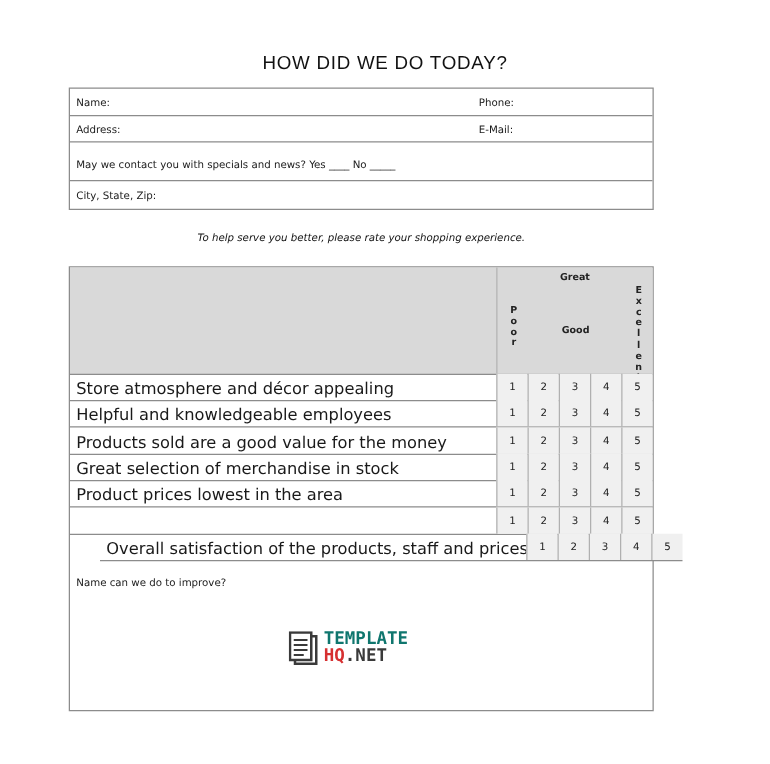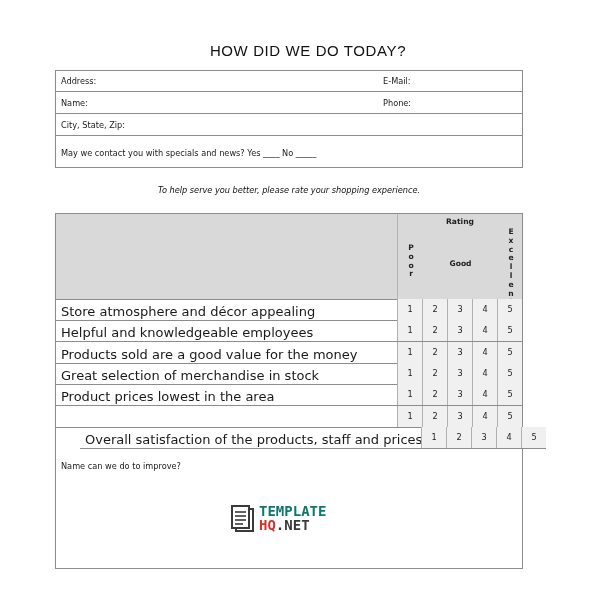--- a/index.html
+++ b/index.html
@@ -32,42 +32,42 @@
   .logo .w2 { position:absolute; left:28px; top:14px; font-family:"DejaVu Sans Mono", monospace; font-weight:bold;
               font-size:14px; color:#3a3a3a; line-height:14px; }
   .logo .hq { color:#d63031; }
 </style>
 </head>
 <body>
 
 <div class="title">HOW DID WE DO TODAY?</div>
 
 <div class="info">
+  <div class="info-row" style="height:22px;">
+    <span class="l" style="top:6px;">Name:</span>
+    <span class="r" style="top:6px;">Phone:</span>
+  </div>
   <div class="info-row" style="height:21px;">
     <span class="l" style="top:5px;">Address:</span>
     <span class="r" style="top:5px;">E-Mail:</span>
   </div>
-  <div class="info-row" style="height:22px;">
-    <span class="l" style="top:6px;">Name:</span>
-    <span class="r" style="top:6px;">Phone:</span>
+  <div class="info-row" style="height:31px;">
+    <span class="l" style="top:12px;">May we contact you with specials and news?  Yes ____  No _____</span>
   </div>
   <div class="info-row" style="height:22px;">
     <span class="l" style="top:6px;">City, State, Zip:</span>
-  </div>
-  <div class="info-row" style="height:31px;">
-    <span class="l" style="top:12px;">May we contact you with specials and news?  Yes ____  No _____</span>
   </div>
 </div>
 
 <div class="subtitle">To help serve you better, please rate your shopping experience.</div>
 
 <div class="survey">
   <div class="hdr">
     <div class="hdr-sep"></div>
-    <div class="hdr-txt" style="left:342px; width:124px; top:3px;">Rating</div>
+    <div class="hdr-txt" style="left:342px; width:124px; top:3px;">Great</div>
     <div class="vert" style="left:350px; top:30px;">P<br>o<br>o<br>r</div>
     <div class="hdr-txt" style="left:367px; width:75px; top:45px;">Good</div>
     <div class="vert" style="left:450px; top:14px;">E<br>x<br>c<br>e<br>l<br>l<br>e<br>n<br>t</div>
   </div>
 
   <div class="row" style="top:85px;">
     <span class="q">Store atmosphere and décor appealing</span>
     <span class="cell" style="left:341px;">1</span>
     <span class="cell" style="left:366px;">2</span>
     <span class="cell" style="left:391px;">3</span>

